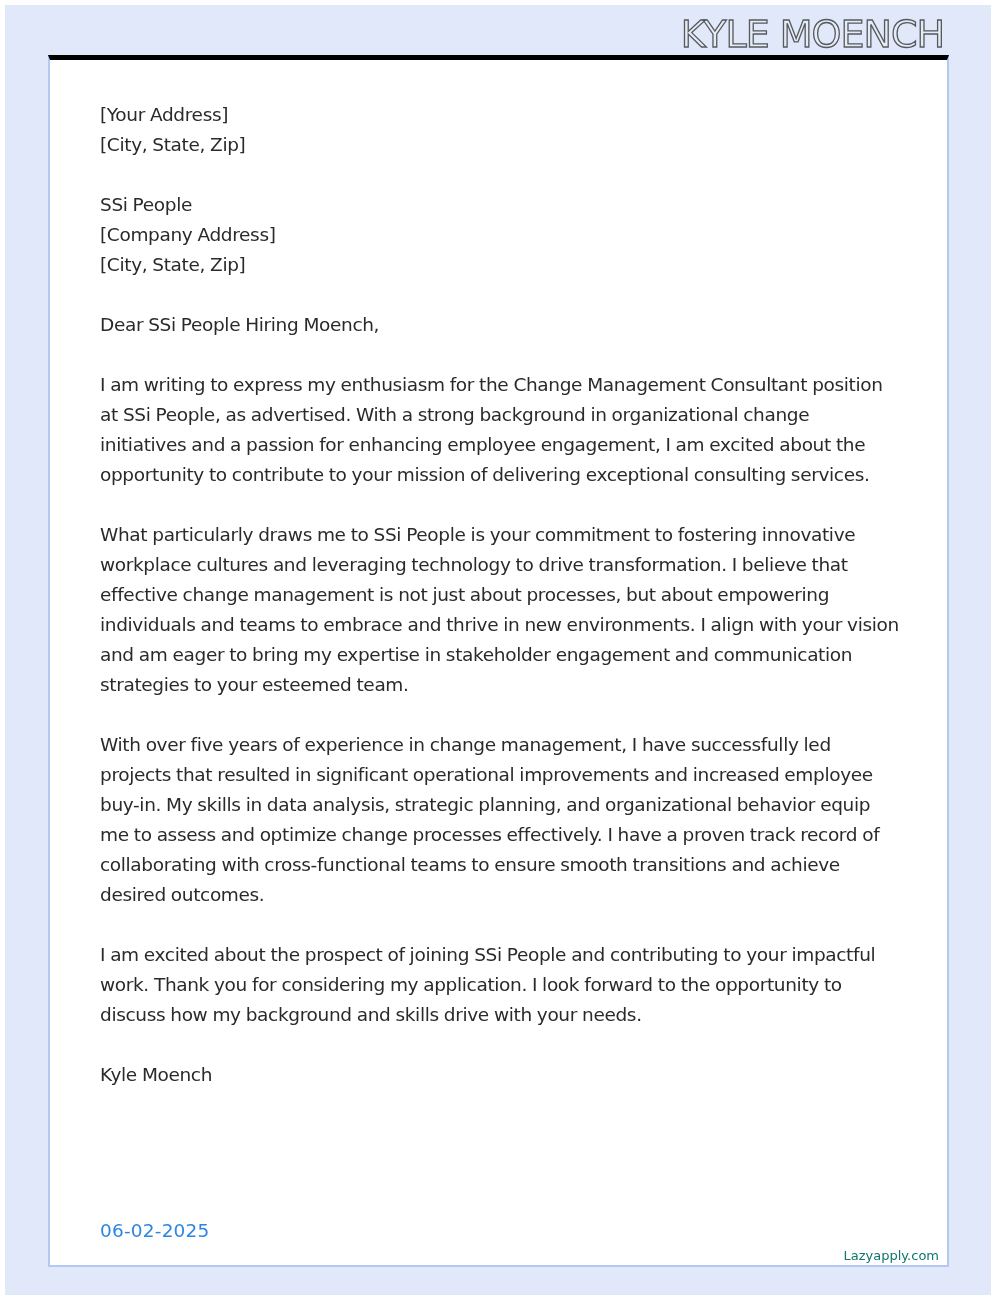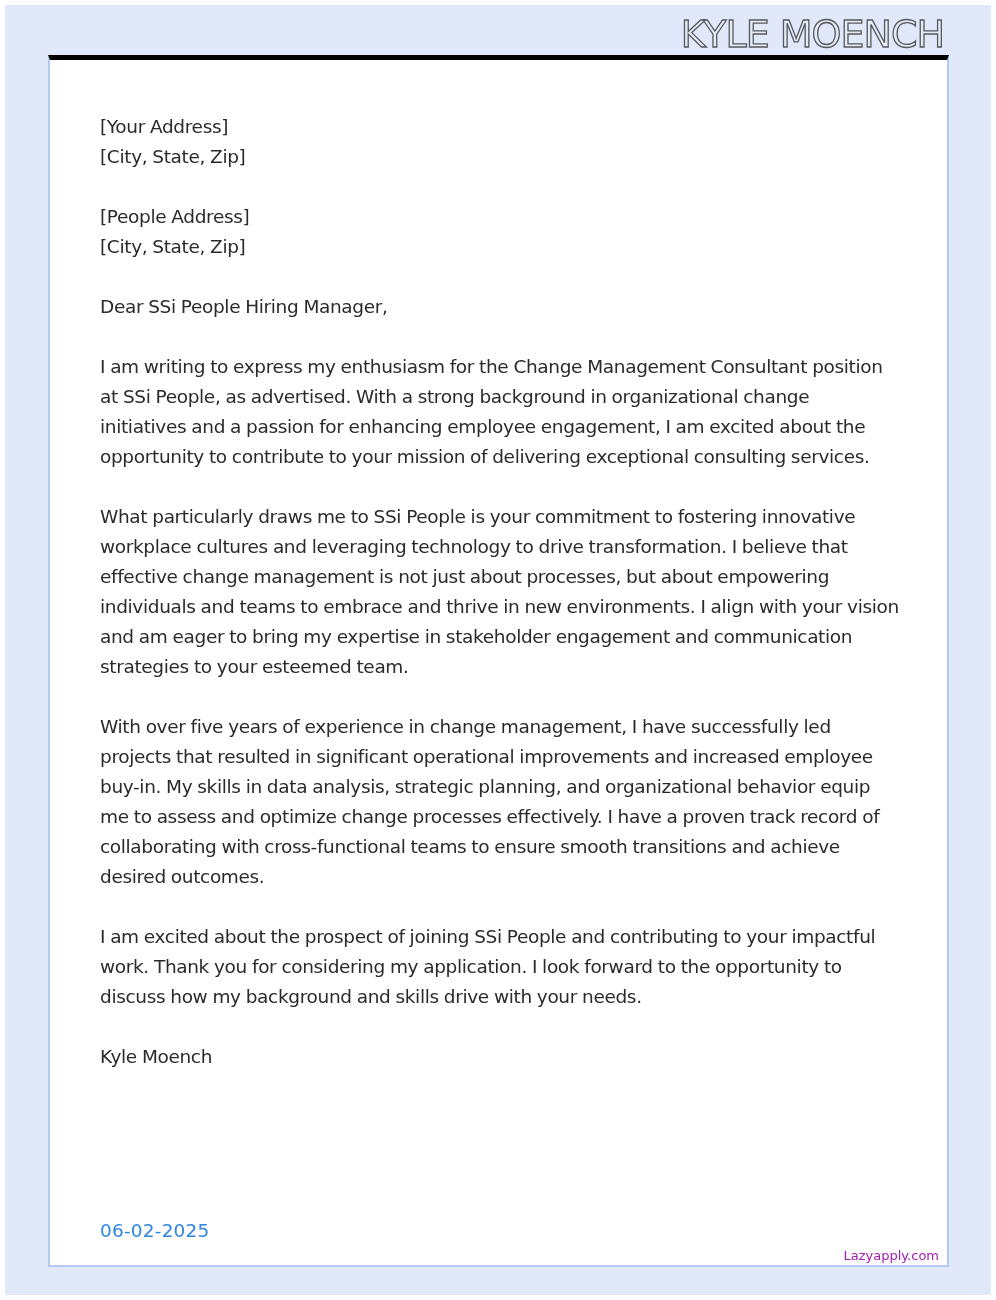--- a/index.html
+++ b/index.html
@@ -49,62 +49,63 @@
     .content {
       position: absolute;
       left: 50px;
       top: 40px;
       width: 800px;
       font-size: 18.5px;
       line-height: 30px;
       color: #2a2a2a;
     }
     .content p {
-      margin: 12px 0 30px 0;
+      margin: 0 0 30px 0;
       letter-spacing: -0.35px;
       word-spacing: -0.5px;
     }
     .content .line {
       display: block;
     }
     .date-stamp {
       position: absolute;
       left: 50px;
       top: 1160px;
       font-size: 18.5px;
       color: #2f86e0;
       letter-spacing: 0.2px;
     }
     .watermark {
       position: absolute;
       right: 8px;
       bottom: 0px;
       font-size: 13px;
-      color: #a21caf;
+      color: #0f766e;
       line-height: 18px;
     }
   </style>
 </head>
 <body>
 
 <div class="frame"></div>
 
 <div class="header-name">KYLE MOENCH</div>
 
 <div class="page">
   <div class="content">
     <p>
       <span class="line">[Your Address]</span>
       <span class="line">[City, State, Zip]</span>
     </p>
     <p>
-      <span class="line">[People Address]</span>
+      <span class="line">SSi People</span>
+      <span class="line">[Company Address]</span>
       <span class="line">[City, State, Zip]</span>
     </p>
-    <p>Dear SSi People Hiring Manager,</p>
+    <p>Dear SSi People Hiring Moench,</p>
     <p>I am writing to express my enthusiasm for the Change Management Consultant position at SSi People, as advertised. With a strong background in organizational change initiatives and a passion for enhancing employee engagement, I am excited about the opportunity to contribute to your mission of delivering exceptional consulting services.</p>
     <p>What particularly draws me to SSi People is your commitment to fostering innovative workplace cultures and leveraging technology to drive transformation. I believe that effective change management is not just about processes, but about empowering individuals and teams to embrace and thrive in new environments. I align with your vision and am eager to bring my expertise in stakeholder engagement and communication strategies to your esteemed team.</p>
     <p>With over five years of experience in change management, I have successfully led projects that resulted in significant operational improvements and increased employee buy-in. My skills in data analysis, strategic planning, and organizational behavior equip me to assess and optimize change processes effectively. I have a proven track record of collaborating with cross-functional teams to ensure smooth transitions and achieve desired outcomes.</p>
     <p>I am excited about the prospect of joining SSi People and contributing to your impactful work. Thank you for considering my application. I look forward to the opportunity to discuss how my background and skills drive with your needs.</p>
     <p>Kyle Moench</p>
   </div>
   <div class="date-stamp">06-02-2025</div>
   <div class="watermark">Lazyapply.com</div>
 </div>
 

